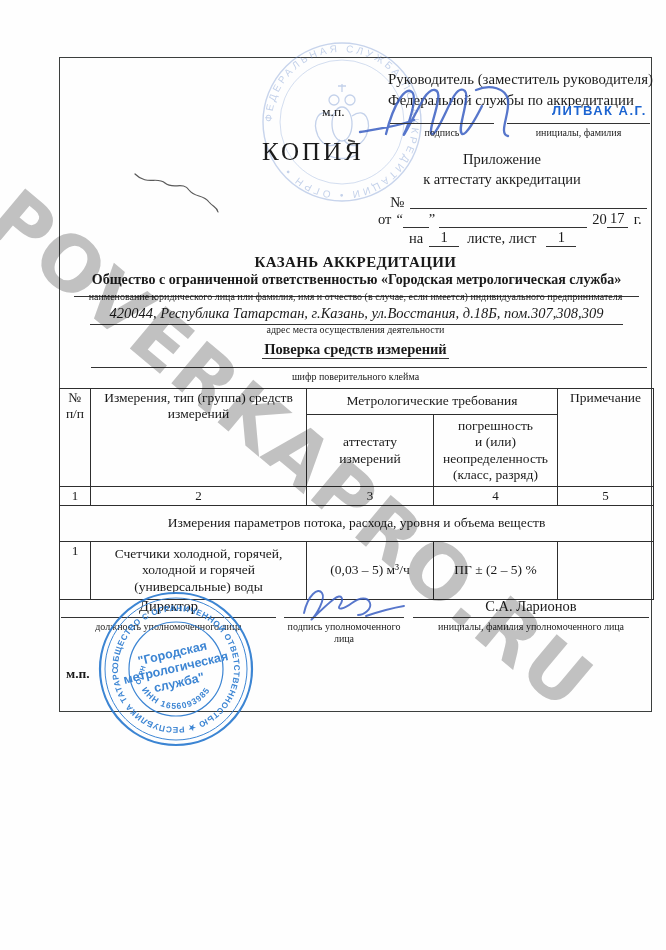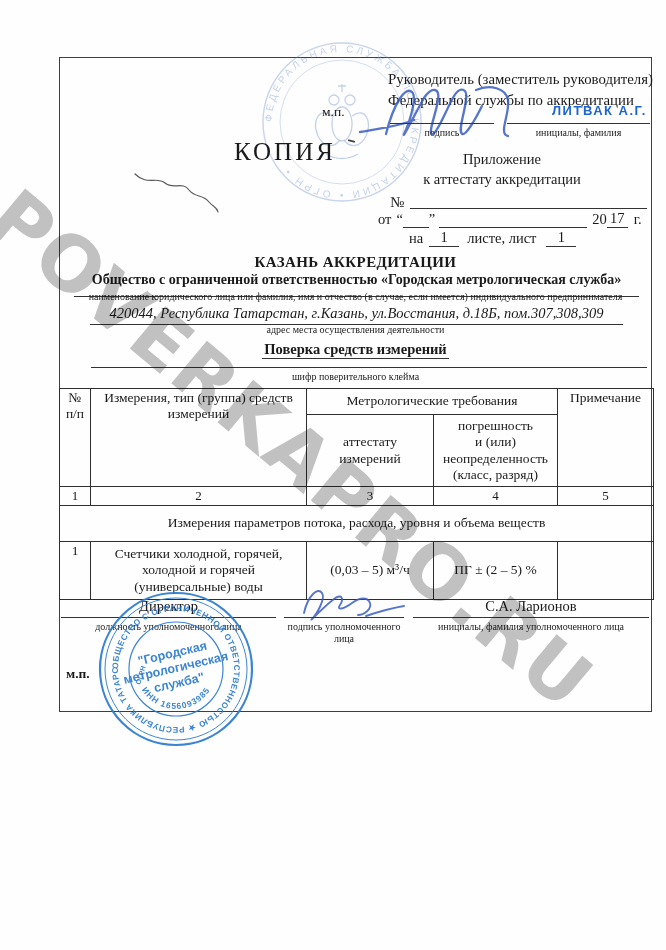--- a/index.html
+++ b/index.html
@@ -73,21 +73,21 @@
     </svg>
 
     <div class="abs" style="left:492px; top:45px; font-family:'Liberation Sans',sans-serif; font-weight:bold; font-size:13px; letter-spacing:1.5px; color:#1c64d1;">ЛИТВАК А.Г.</div>
 
     <div class="abs uline" style="left:330px; top:51px; width:104px; height:14px;"></div>
     <div class="abs ctr cap" style="left:330px; top:69px; width:104px;">подпись</div>
 
     <div class="abs uline" style="left:447px; top:51px; width:143px; height:14px;"></div>
     <div class="abs ctr cap" style="left:447px; top:69px; width:143px;">инициалы, фамилия</div>
 
-    <div class="abs" style="left:174px; top:80px; font-size:25px; letter-spacing:3px;">КОПИЯ</div>
+    <div class="abs" style="left:202px; top:80px; font-size:25px; letter-spacing:3px;">КОПИЯ</div>
     <div class="abs" style="left:288px; top:82px; width:7px; height:2px; background:#444; transform:rotate(14deg);"></div>
 
     <div class="abs ctr" style="left:331px; top:91px; width:222px; font-size:14.5px; line-height:1.4;">
       <div>Приложение</div>
       <div>к аттестату аккредитации</div>
     </div>
 
     <div class="abs" style="left:330px; top:136px; font-size:15px;">№</div>
     <div class="abs uline" style="left:350px; top:135px; width:237px; height:15px;"></div>
 

